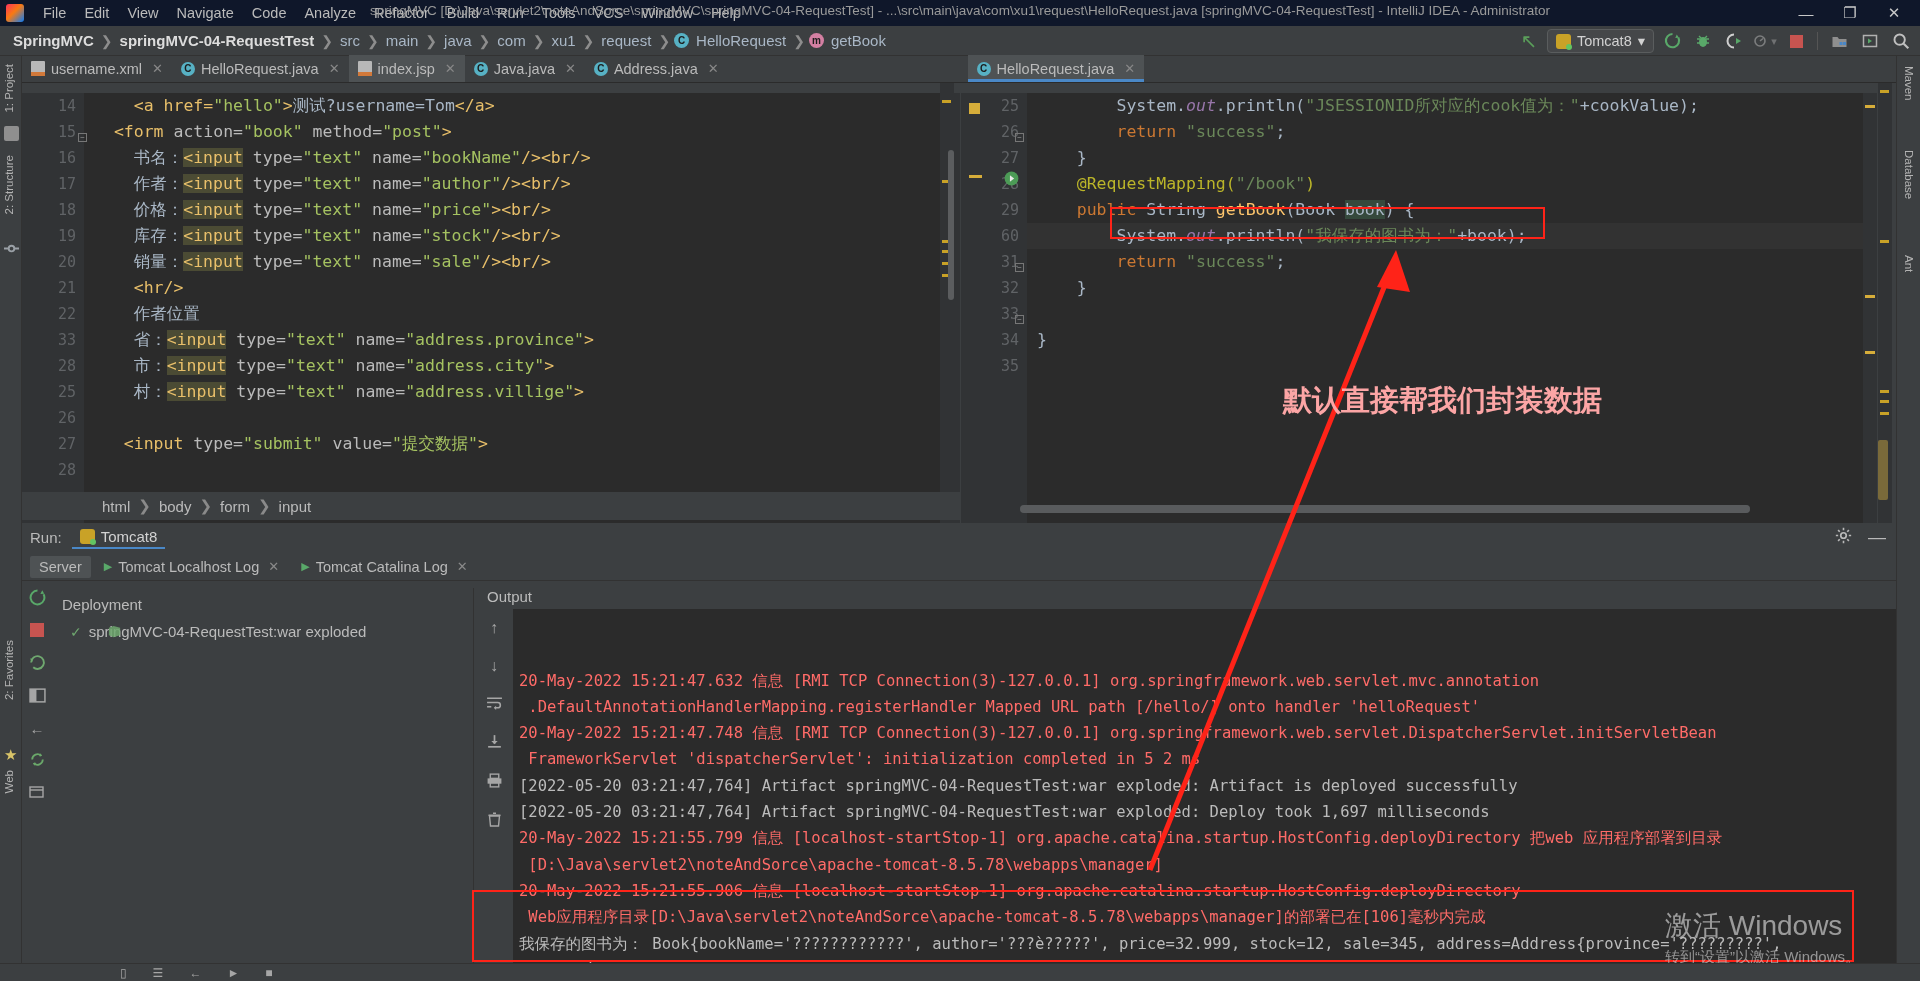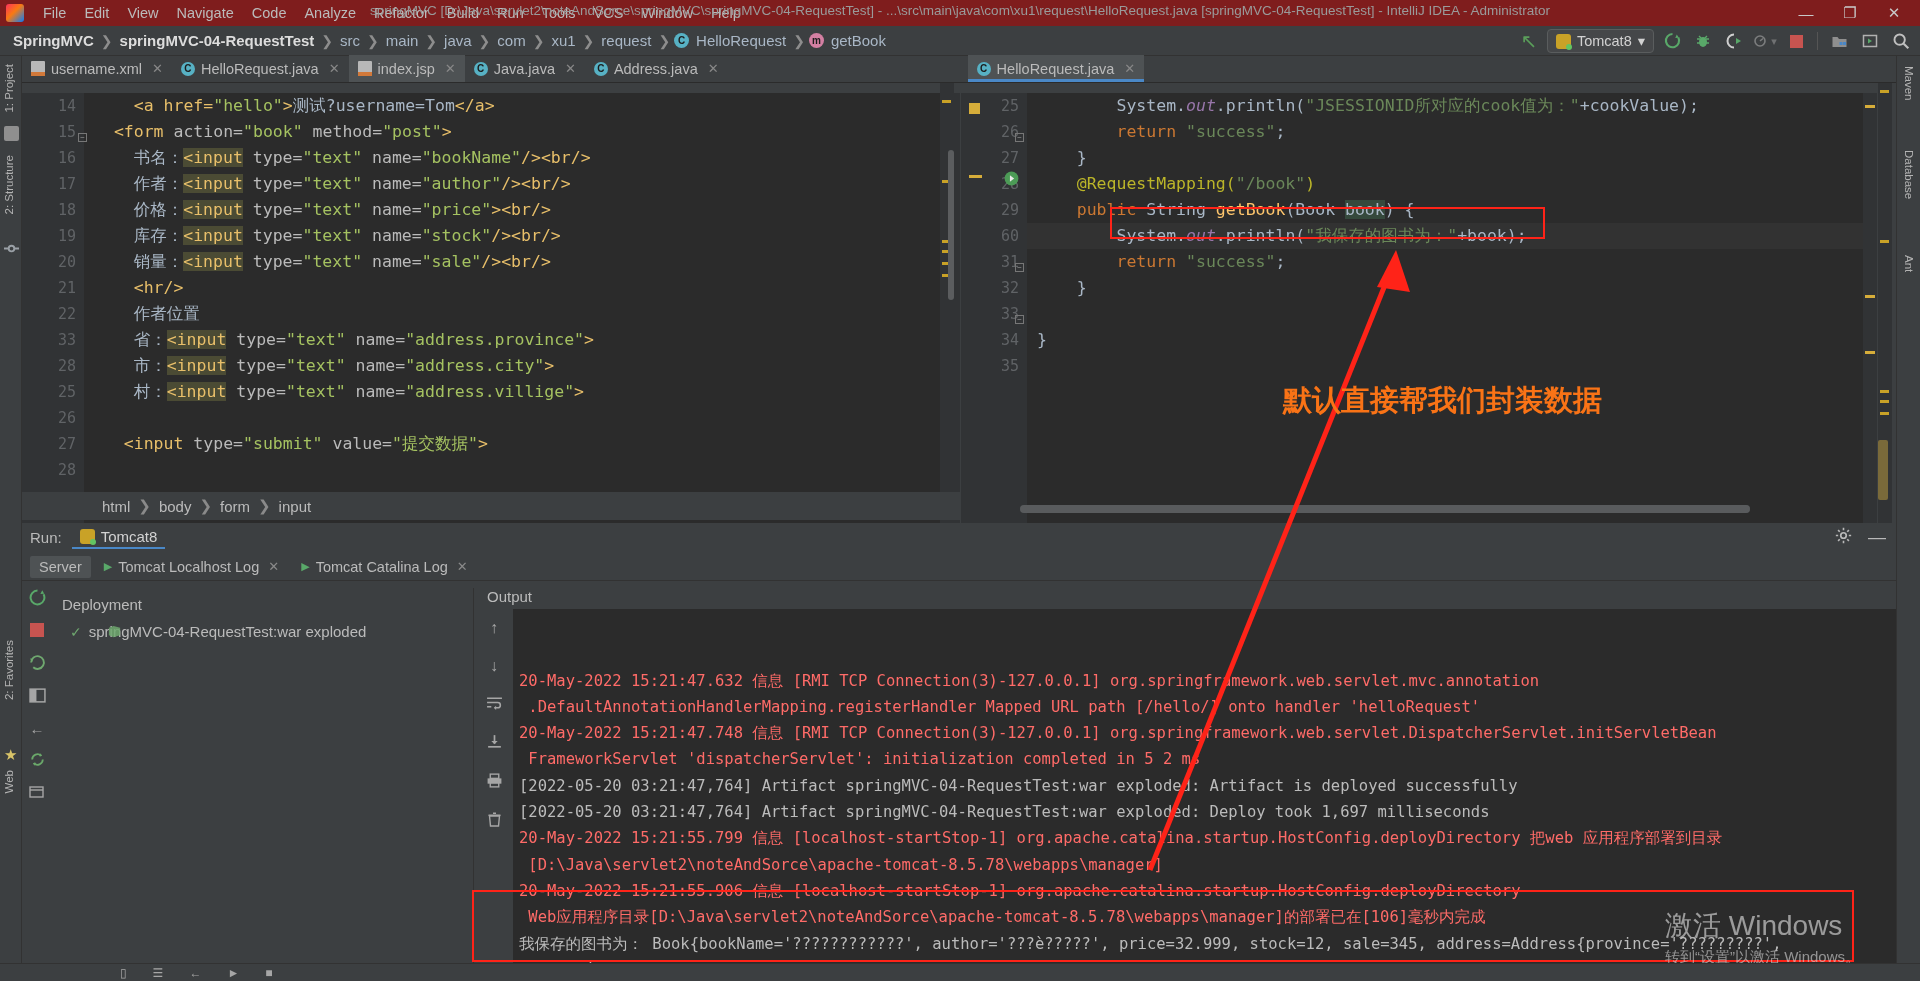--- a/index.html
+++ b/index.html
@@ -7,21 +7,21 @@
     width: 1920px; height: 981px;
     background: #3c3f41;
     font-family: "Liberation Sans", sans-serif;
     overflow: hidden;
   }
   .ide { position: relative; width: 1920px; height: 981px; background:#3c3f41; }
 
   
   .titlebar {
     position:absolute; left:0; top:0; width:1920px; height:26px;
-    background:#7f1d1d; color:#bbbbbb; font-size:14px;
+    background:#0f172a; color:#bbbbbb; font-size:14px;
     display:flex; align-items:center; padding-left:6px;
   }
   .logo-ij {
     width:18px; height:18px; margin-right:10px; border-radius:3px;
     background: linear-gradient(135deg,#fe315d 0%, #f97a12 45%, #087cfa 100%);
     flex:0 0 auto;
   }
   .menu-item { padding:2px 9px; color:#bbbbbb; font-size:14.5px; white-space:nowrap; }
   .win-title {
     position:absolute; left:50%; transform:translateX(-50%); top:3px;
@@ -209,21 +209,21 @@
   }
   .c-red { color:#ff6b68; }
   .c-white { color:#bbbbbb; }
   .console .hscr {
     position:absolute; left:70px; bottom:3px; width:300px; height:7px; background:#5a5c5e; border-radius:4px;
   }
 
   
   .anno-layer { position:absolute; left:0; top:0; width:1920px; height:981px; pointer-events:none; }
   .rbox { position:absolute; border:2.5px solid #ff2318; }
-  .rtext { position:absolute; color:#f97316; font-size:29px; font-weight:bold;
+  .rtext { position:absolute; color:#fca5a5; font-size:29px; font-weight:bold;
            font-family:"DejaVu Sans", sans-serif; white-space:nowrap; }
 
   
   .wm { position:absolute; right:60px; bottom:14px; text-align:left; color:#d8d8d8; opacity:.65; }
   .wm .l1 { font-size:28px;margin-top:24px; }
   .wm .l2 { font-size:15px; margin-top:3px; color:#cccccc; }
 
   
   .statusbar {
     position:absolute; left:0; bottom:0; width:1920px; height:18px;

